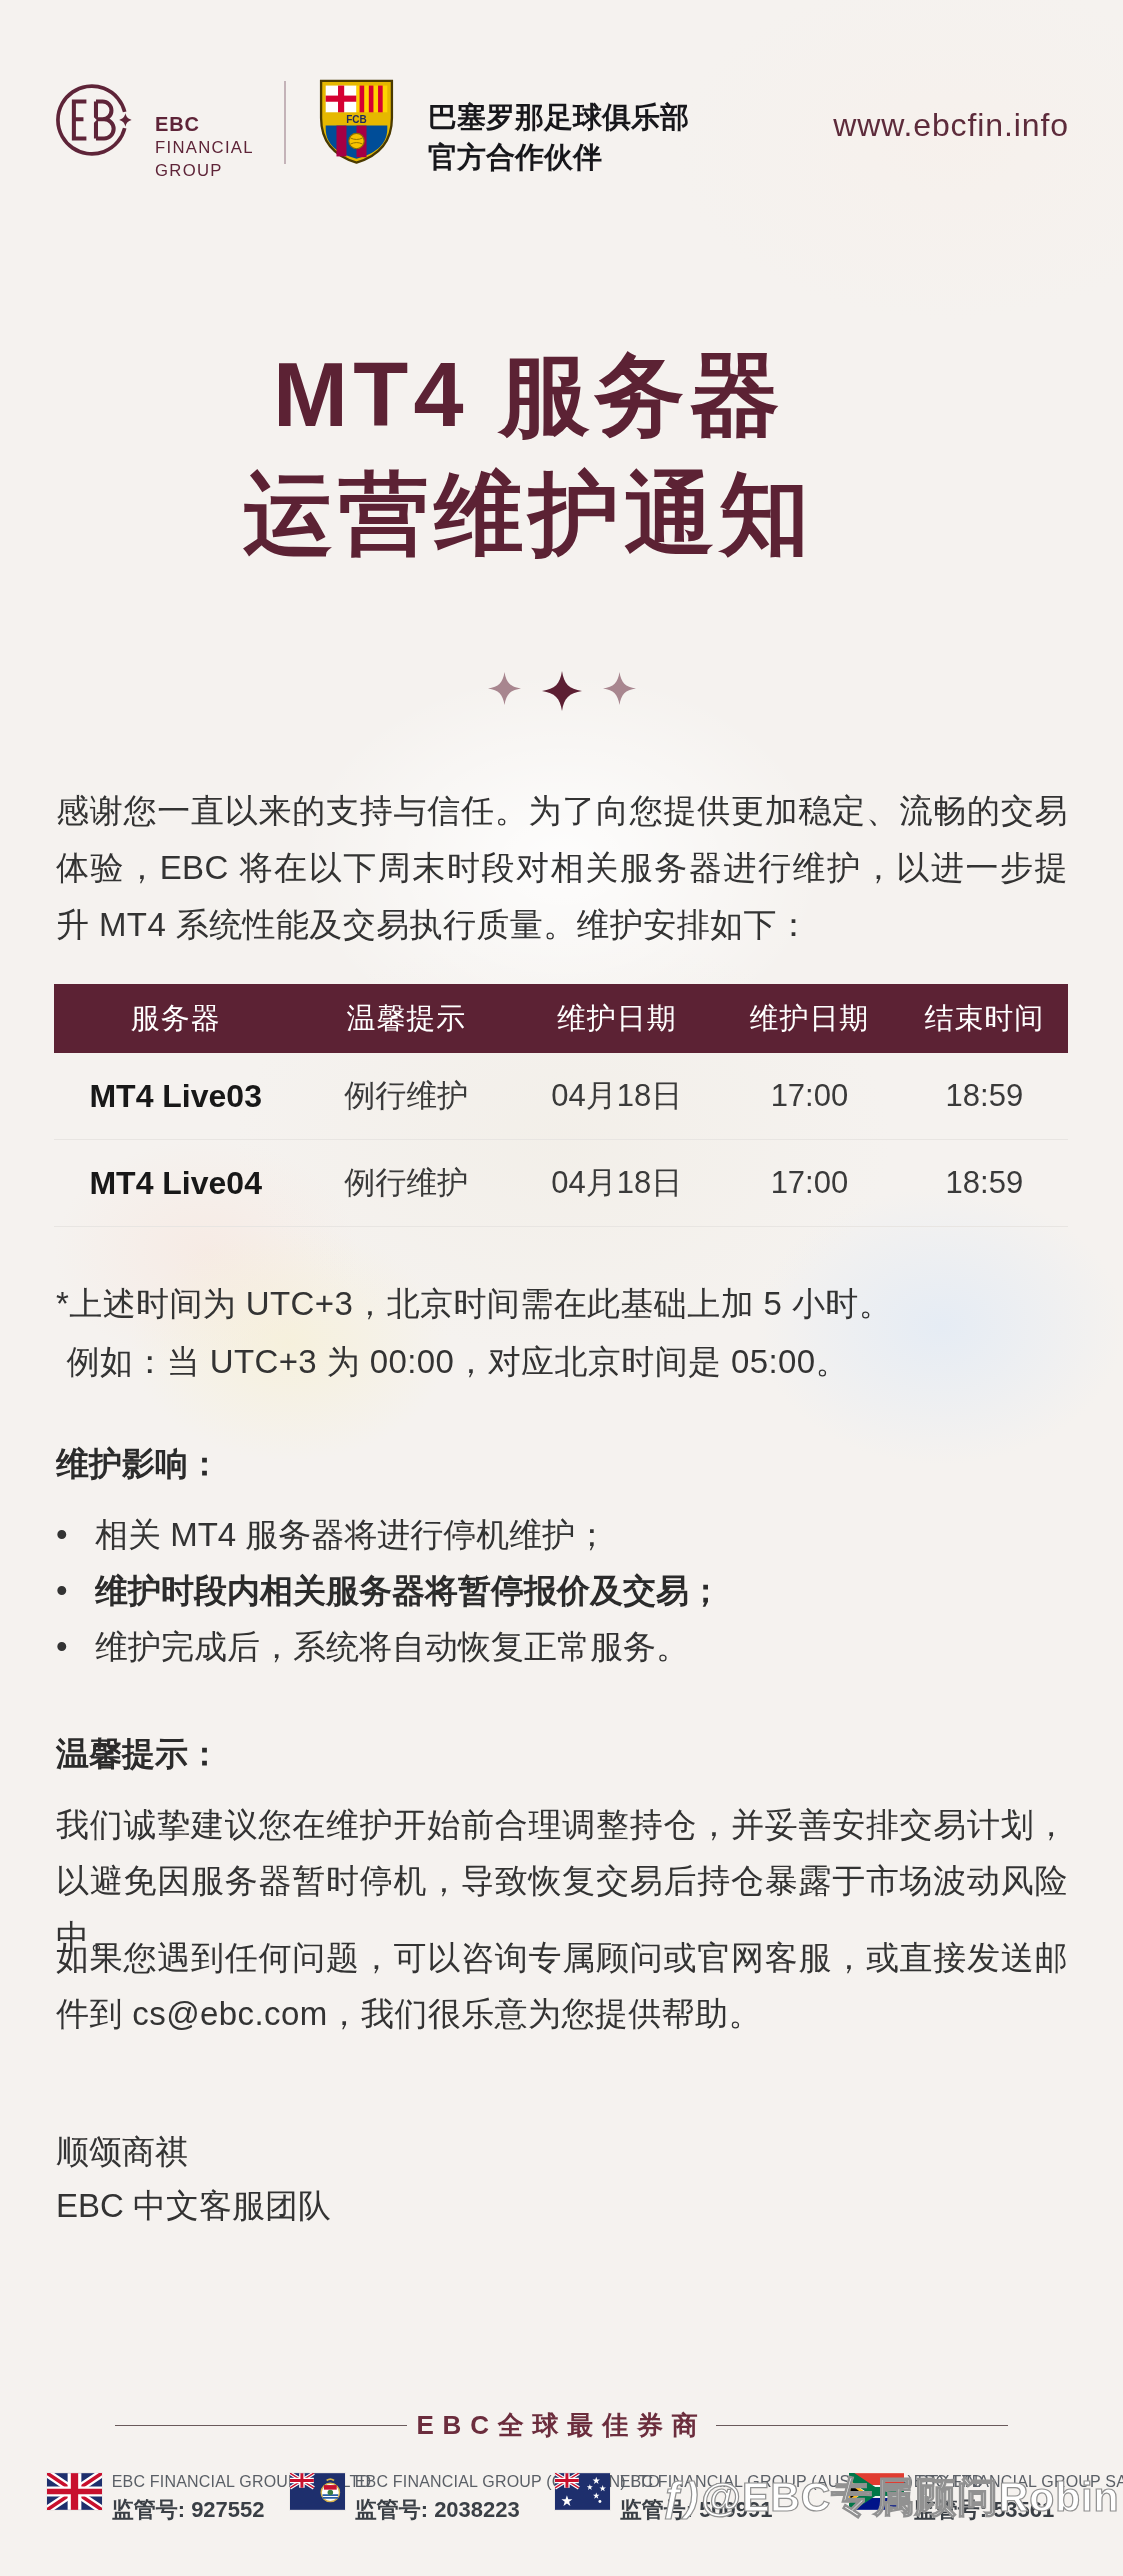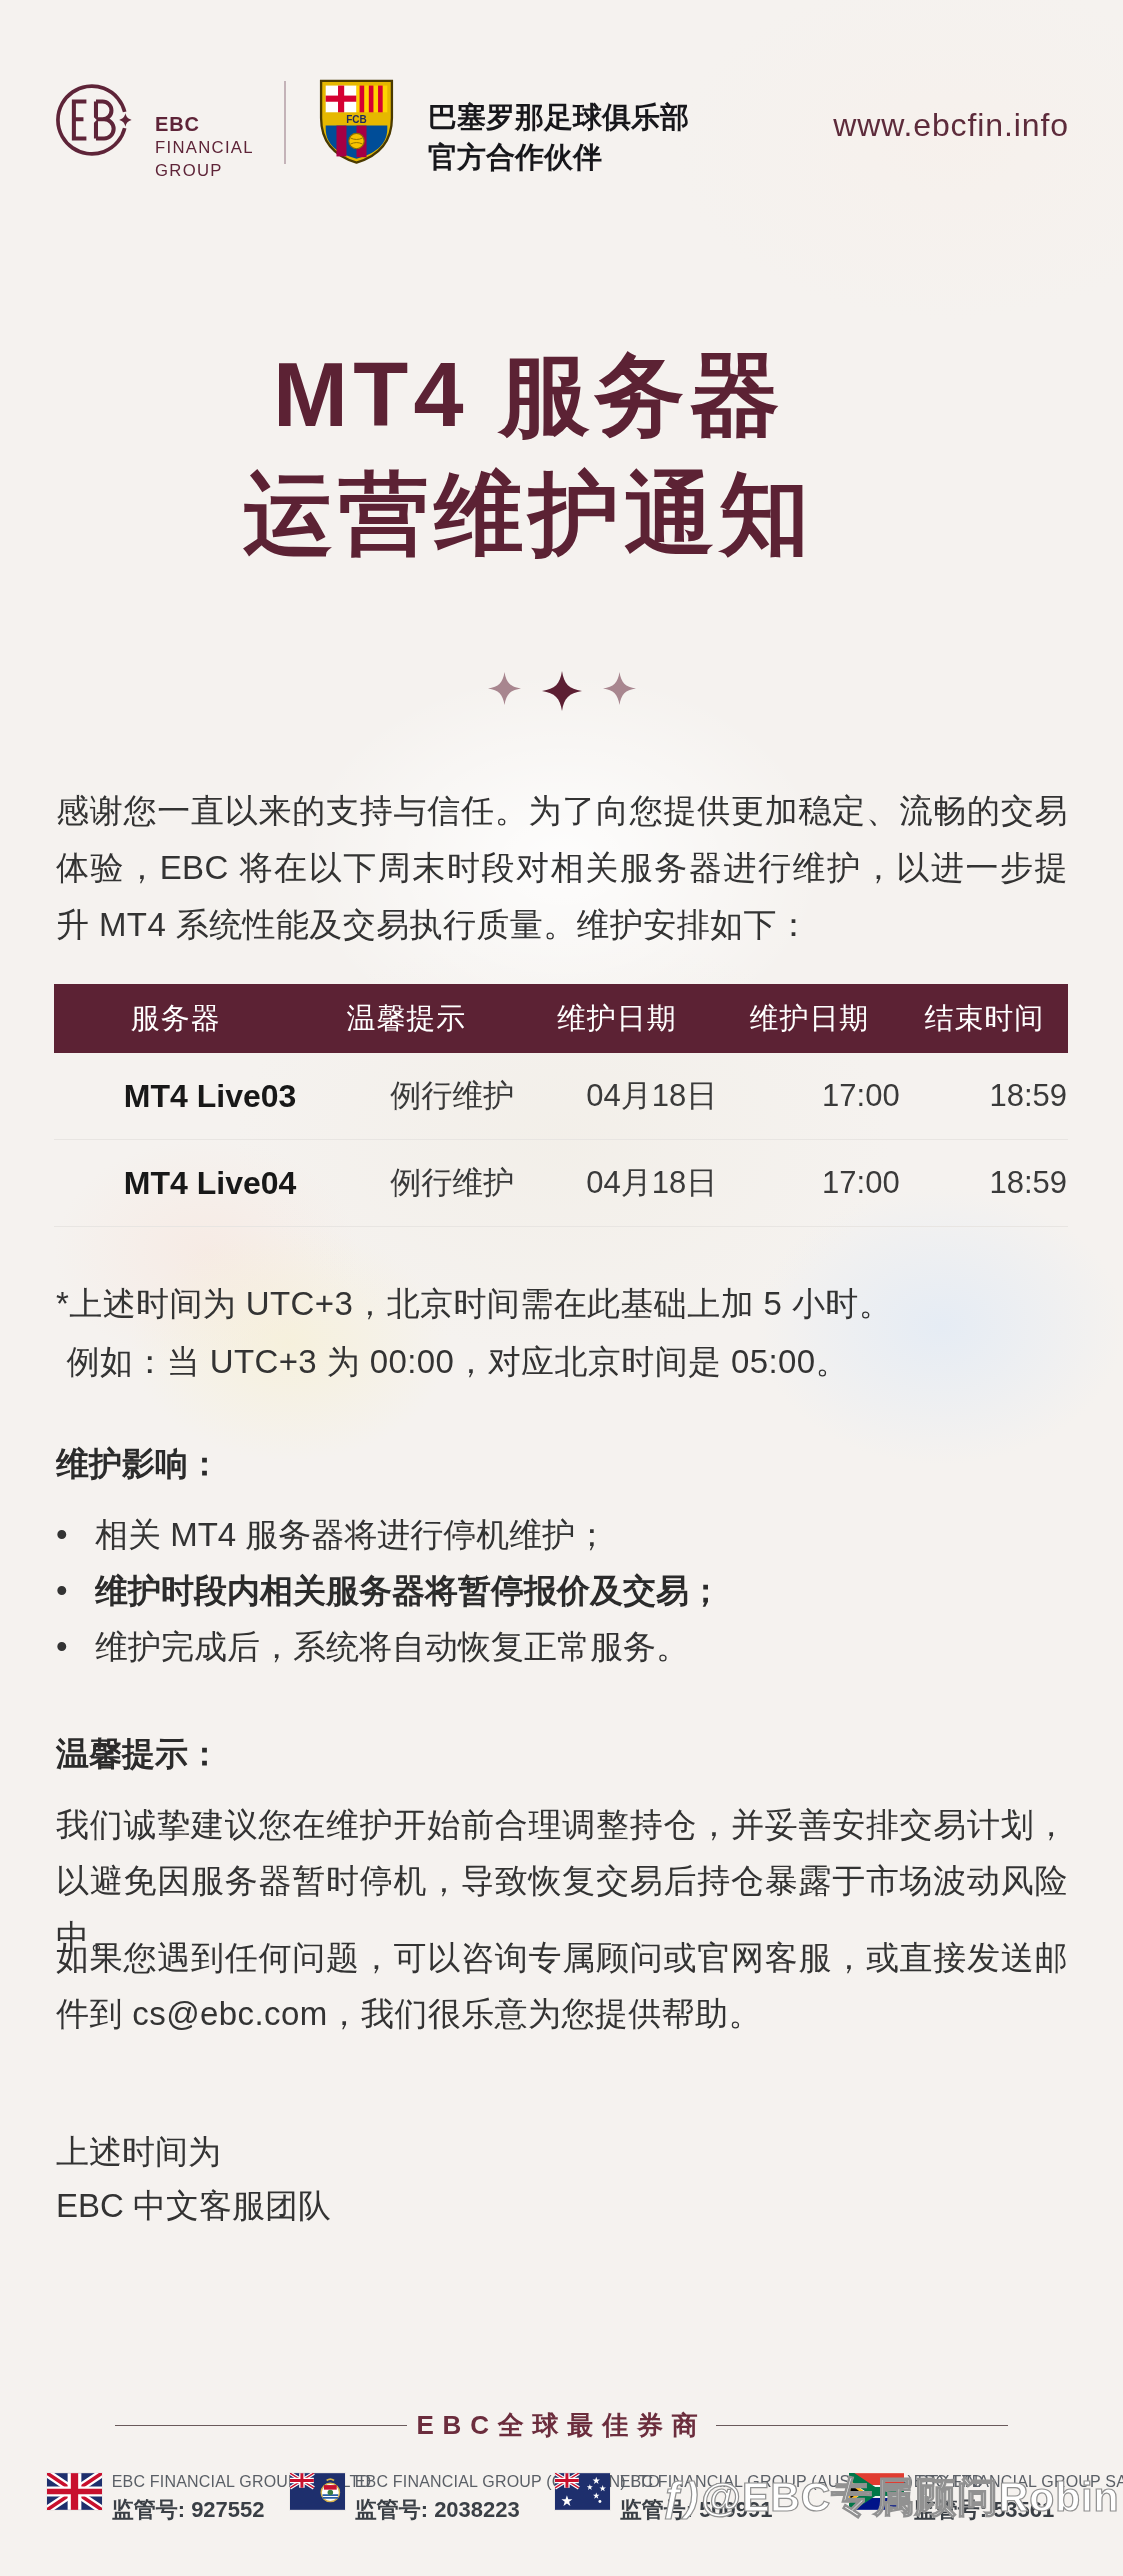--- a/index.html
+++ b/index.html
@@ -46,21 +46,21 @@
   .impact-list .bold{font-weight:bold;color:#2b2b2b;}
   .tips-heading{top:1732px;}
   .tips-para1{top:1797px;text-align:justify;line-height:56px;}
   .tips-para2{top:1930px;text-align:justify;line-height:56px;}
   .closing{left:56px;top:2125px;color:#333;font-size:33px;line-height:54px;}
 
   
   .mt-table{left:54px;top:984px;width:1014px;border-collapse:collapse;table-layout:fixed;}
   .mt-table thead th{background:#5c2234;color:#fff;font-size:29px;font-weight:normal;
                      height:67px;text-align:center;letter-spacing:0.9px;}
-  .mt-table tbody td{height:84px;text-align:right;font-size:31px;color:#3a3a3a;
+  .mt-table tbody td{height:84px;text-align:center;font-size:31px;color:#3a3a3a;
                      border-bottom:1.8px solid #e8e5e2;background:transparent;}
   .mt-table tbody td.server{font-weight:bold;color:#181818;font-size:32px;}
   .c1{width:24%;} .c2{width:21.5%;} .c3{width:20%;} .c4{width:18%;} .c5{width:16.5%;}
 
   
   .slogan-row{left:0;top:2408px;width:1123px;display:flex;justify-content:center;align-items:center;}
   .slogan-line{width:292px;height:1.8px;background:#6a5a5c;}
   .slogan-text{margin:0 9px;color:#6b2d3d;font-size:26px;font-weight:600;letter-spacing:8.8px;}
   .entity{top:2473px;display:flex;align-items:flex-start;}
   .entity .flag{width:55px;height:37px;margin-right:9.7px;flex:0 0 auto;box-shadow:0 0 0 0.9px rgba(0,0,0,0.04);}
@@ -193,21 +193,21 @@
       <span class="dot">•</span>
       <span>维护完成后，系统将自动恢复正常服务。</span>
     </div>
   </div>
 
   <div class="abs sec-heading tips-heading">温馨提示：</div>
   <div class="abs body-text tips-para2">如果您遇到任何问题，可以咨询专属顾问或官网客服，或直接发送邮件到 cs@ebc.com，我们很乐意为您提供帮助。</div>
   <div class="abs body-text tips-para1">我们诚挚建议您在维护开始前合理调整持仓，并妥善安排交易计划，以避免因服务器暂时停机，导致恢复交易后持仓暴露于市场波动风险中。</div>
 
   <div class="abs closing">
-    <div>上述时间为</div>
+    <div>顺颂商祺</div>
     <div>EBC 中文客服团队</div>
   </div>
 
   <div class="abs slogan-row">
     <div class="slogan-line"></div>
     <div class="slogan-text">EBC全球最佳券商</div>
     <div class="slogan-line"></div>
   </div>
 
   <div class="abs entity e1">

